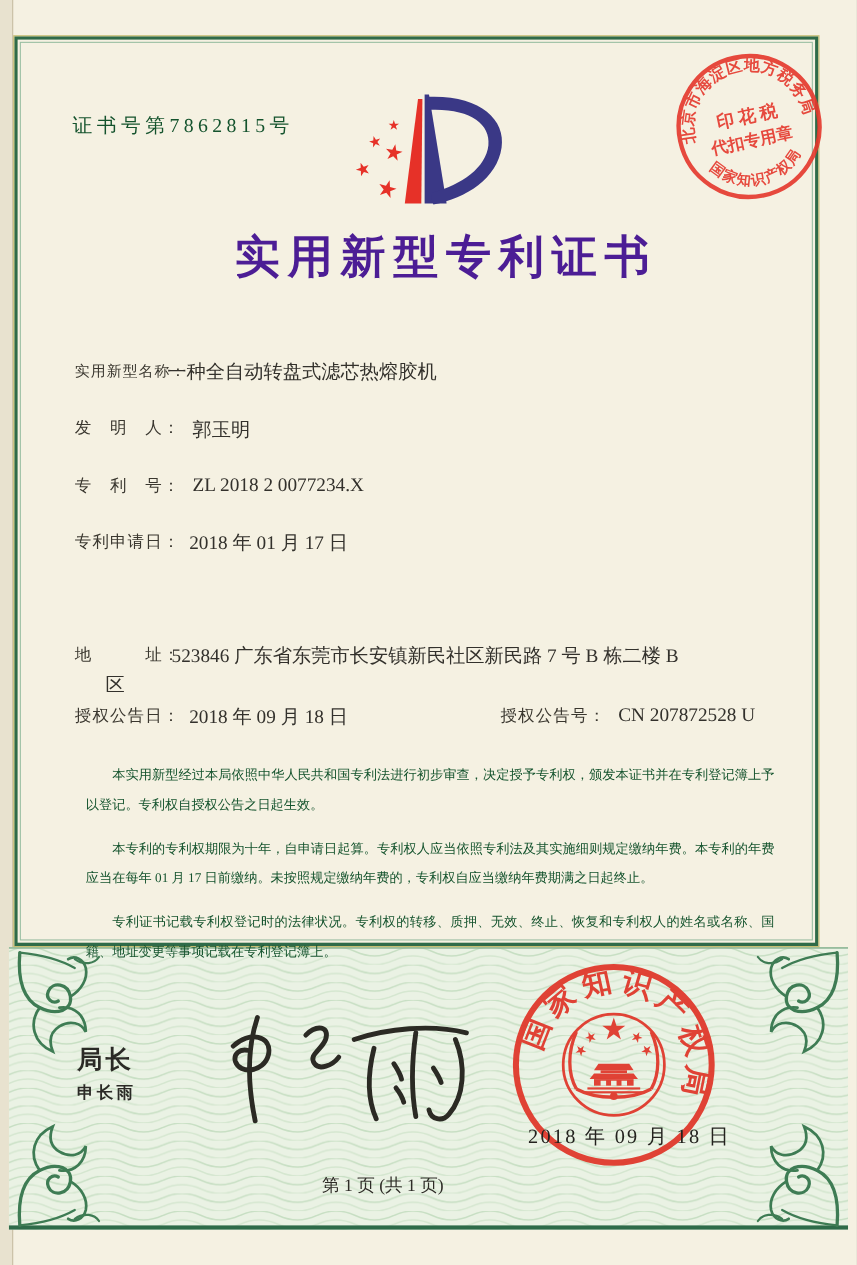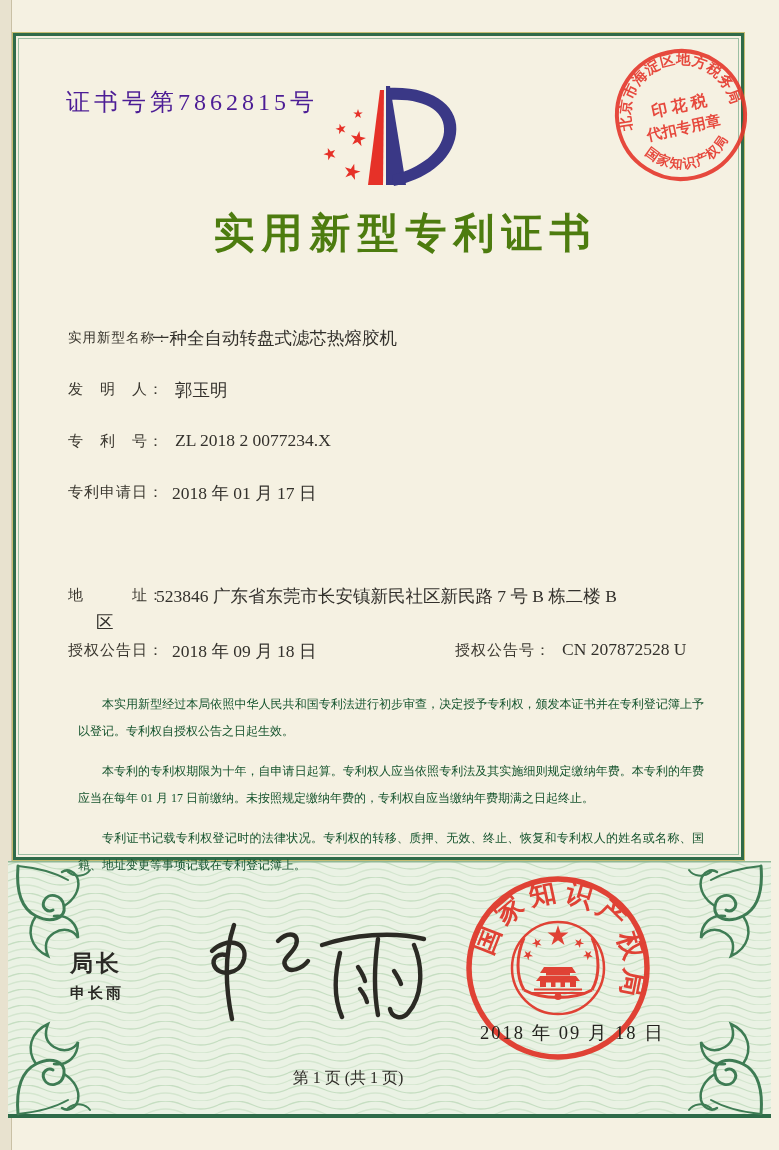--- a/index.html
+++ b/index.html
@@ -6,23 +6,23 @@
   #page{position:relative;width:779px;height:1150px;background:#f5f1e2;overflow:hidden;
         font-family:"Liberation Serif","DejaVu Serif",serif;color:#302e28;}
   .abs{position:absolute;}
   
   #scan-edge{left:0;top:0;width:11px;height:1150px;background:#e8e2cf;border-right:1px solid #c9c0a5;}
   
   #frame{left:13px;top:33px;width:725px;height:821px;border:3px solid #2f6b49;
          outline:1px solid #c6bd72;z-index:2;}
   #frame::after{content:"";position:absolute;inset:2px;border:1px solid #9bbfa3;}
   
-  #cert-no{left:66px;top:86px;font-size:24px;letter-spacing:4px;color:#4c1d95;z-index:3;}
+  #cert-no{left:66px;top:102px;font-size:18px;letter-spacing:4px;color:#14532d;z-index:3;}
   #title{left:0;right:0;top:206px;text-align:center;font-size:41px;font-weight:700;
-         letter-spacing:7px;color:#4d7c0f;z-index:3;margin-left:32px;}
+         letter-spacing:7px;color:#4c1d95;z-index:3;margin-left:32px;}
   
   .row{position:absolute;left:68px;width:690px;height:26px;font-size:17.5px;z-index:3;}
   .row .lbl{position:absolute;left:0;top:2px;font-size:15px;letter-spacing:1px;white-space:pre;color:#3a372f;}
   .row .lbl.sm{font-size:13.5px;top:3px;}
   .row .val{position:absolute;top:0;white-space:pre;color:#33312c;}
   
   #paras{left:66px;top:679px;width:650px;z-index:3;}
   #paras p{margin:12px;text-indent:2em;font-size:12px;line-height:27.4px;text-align:justify;color:#14532d;}
   
   #band{left:8px;top:861px;width:763px;height:257px;z-index:1;}

